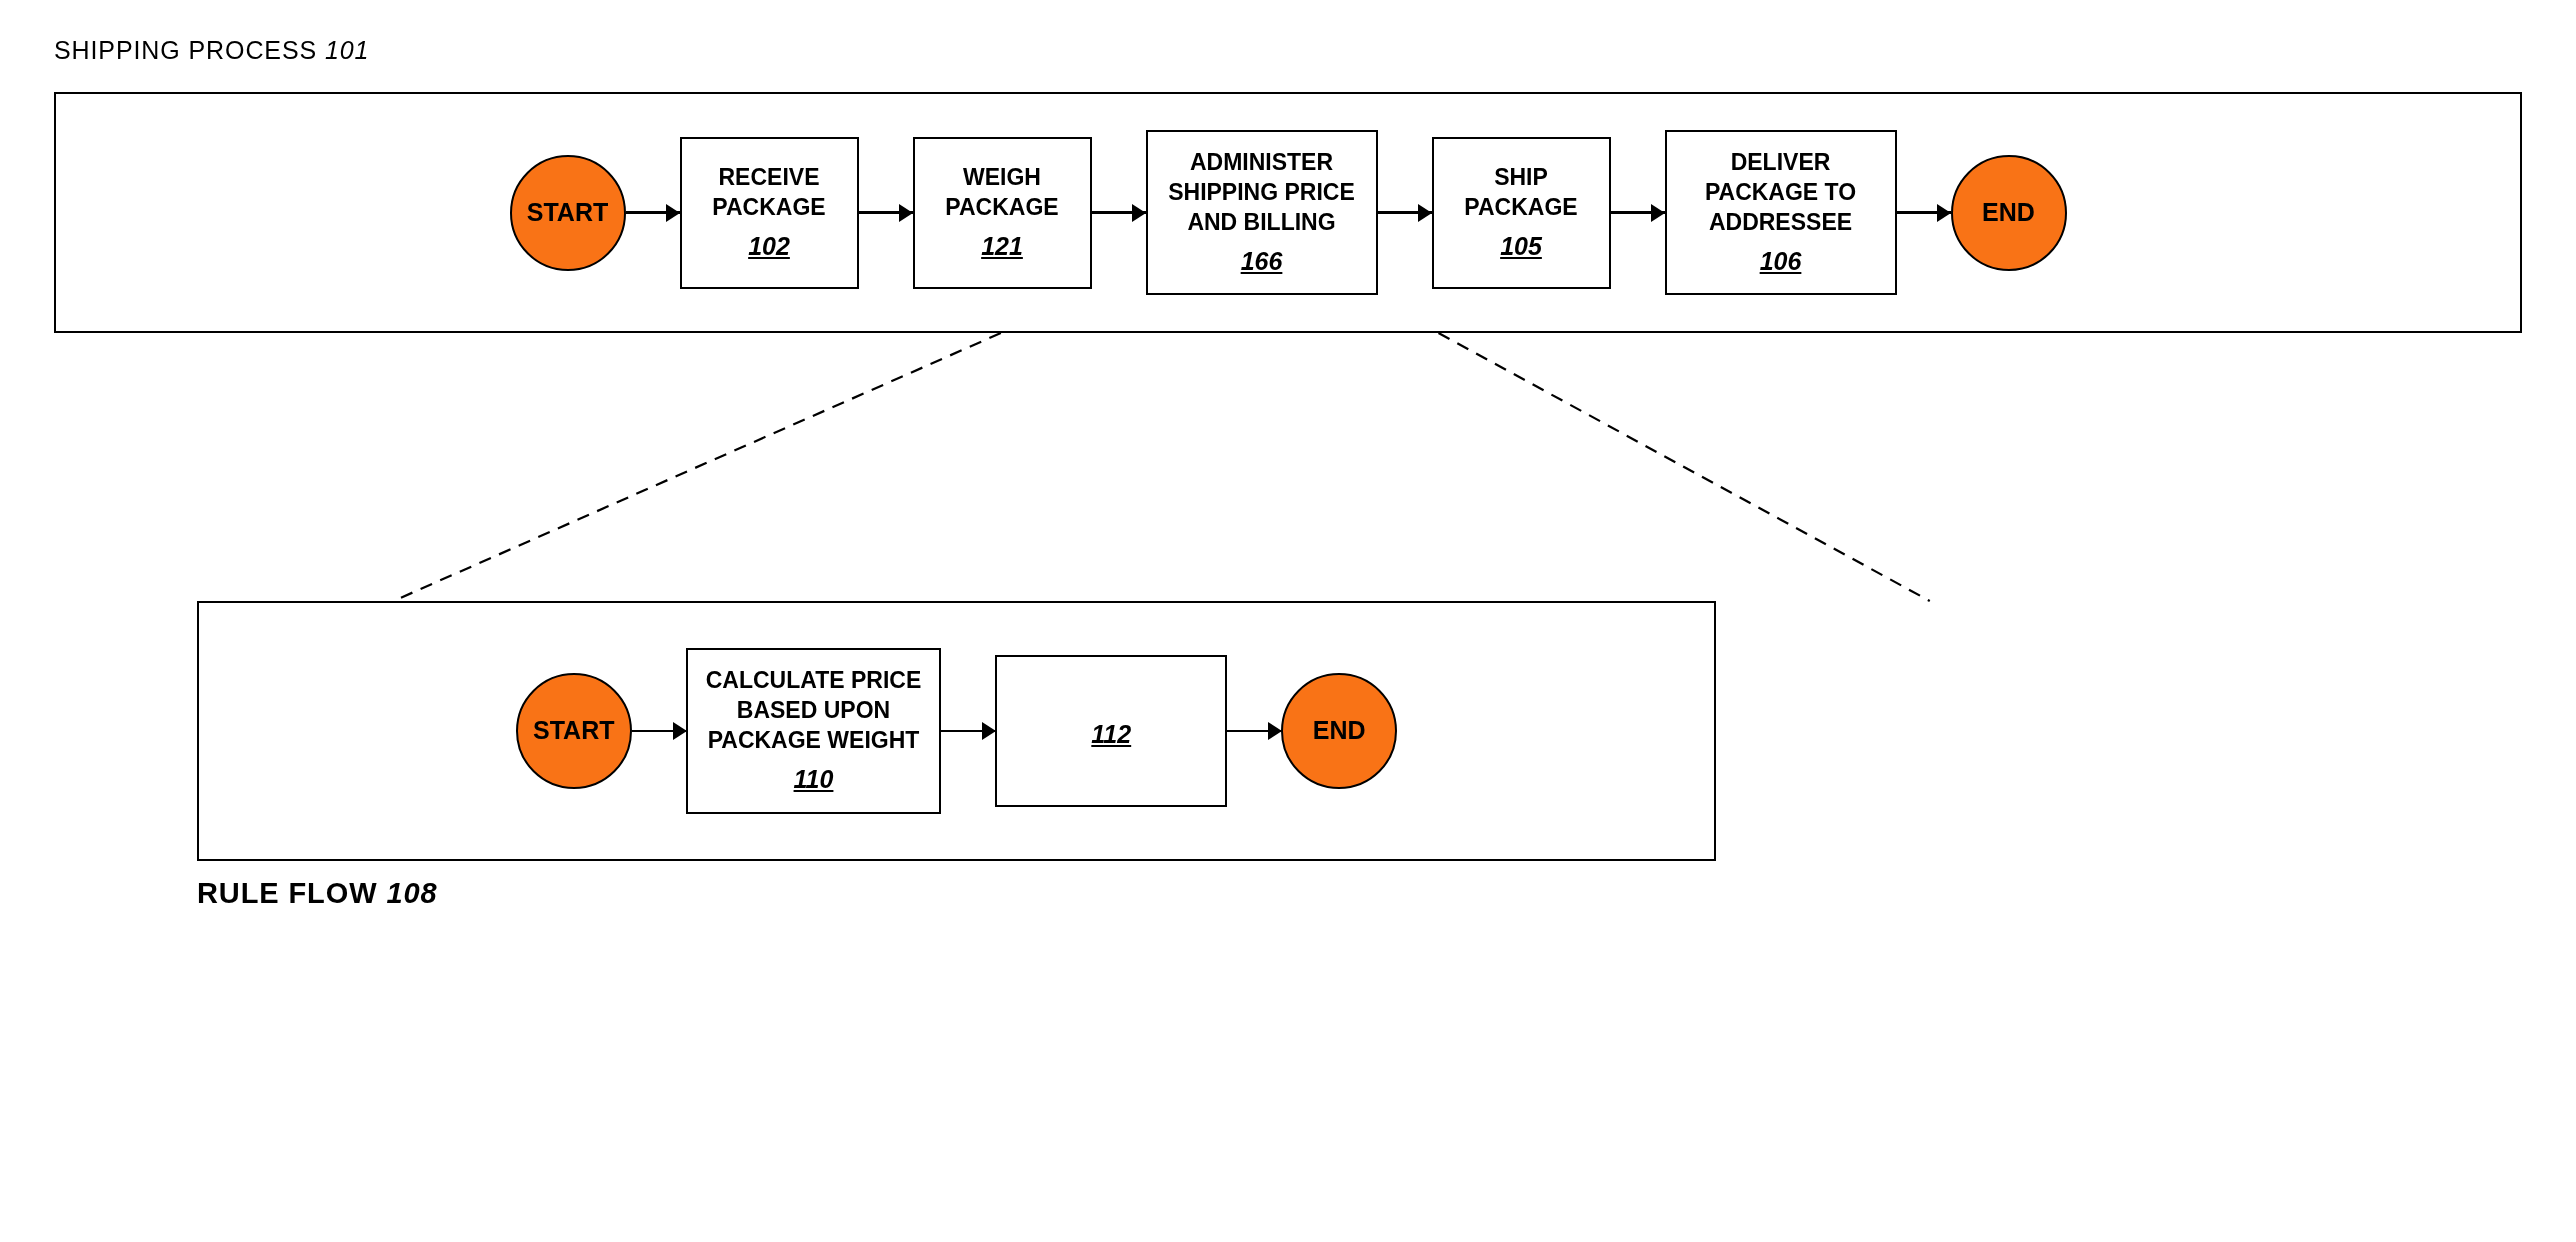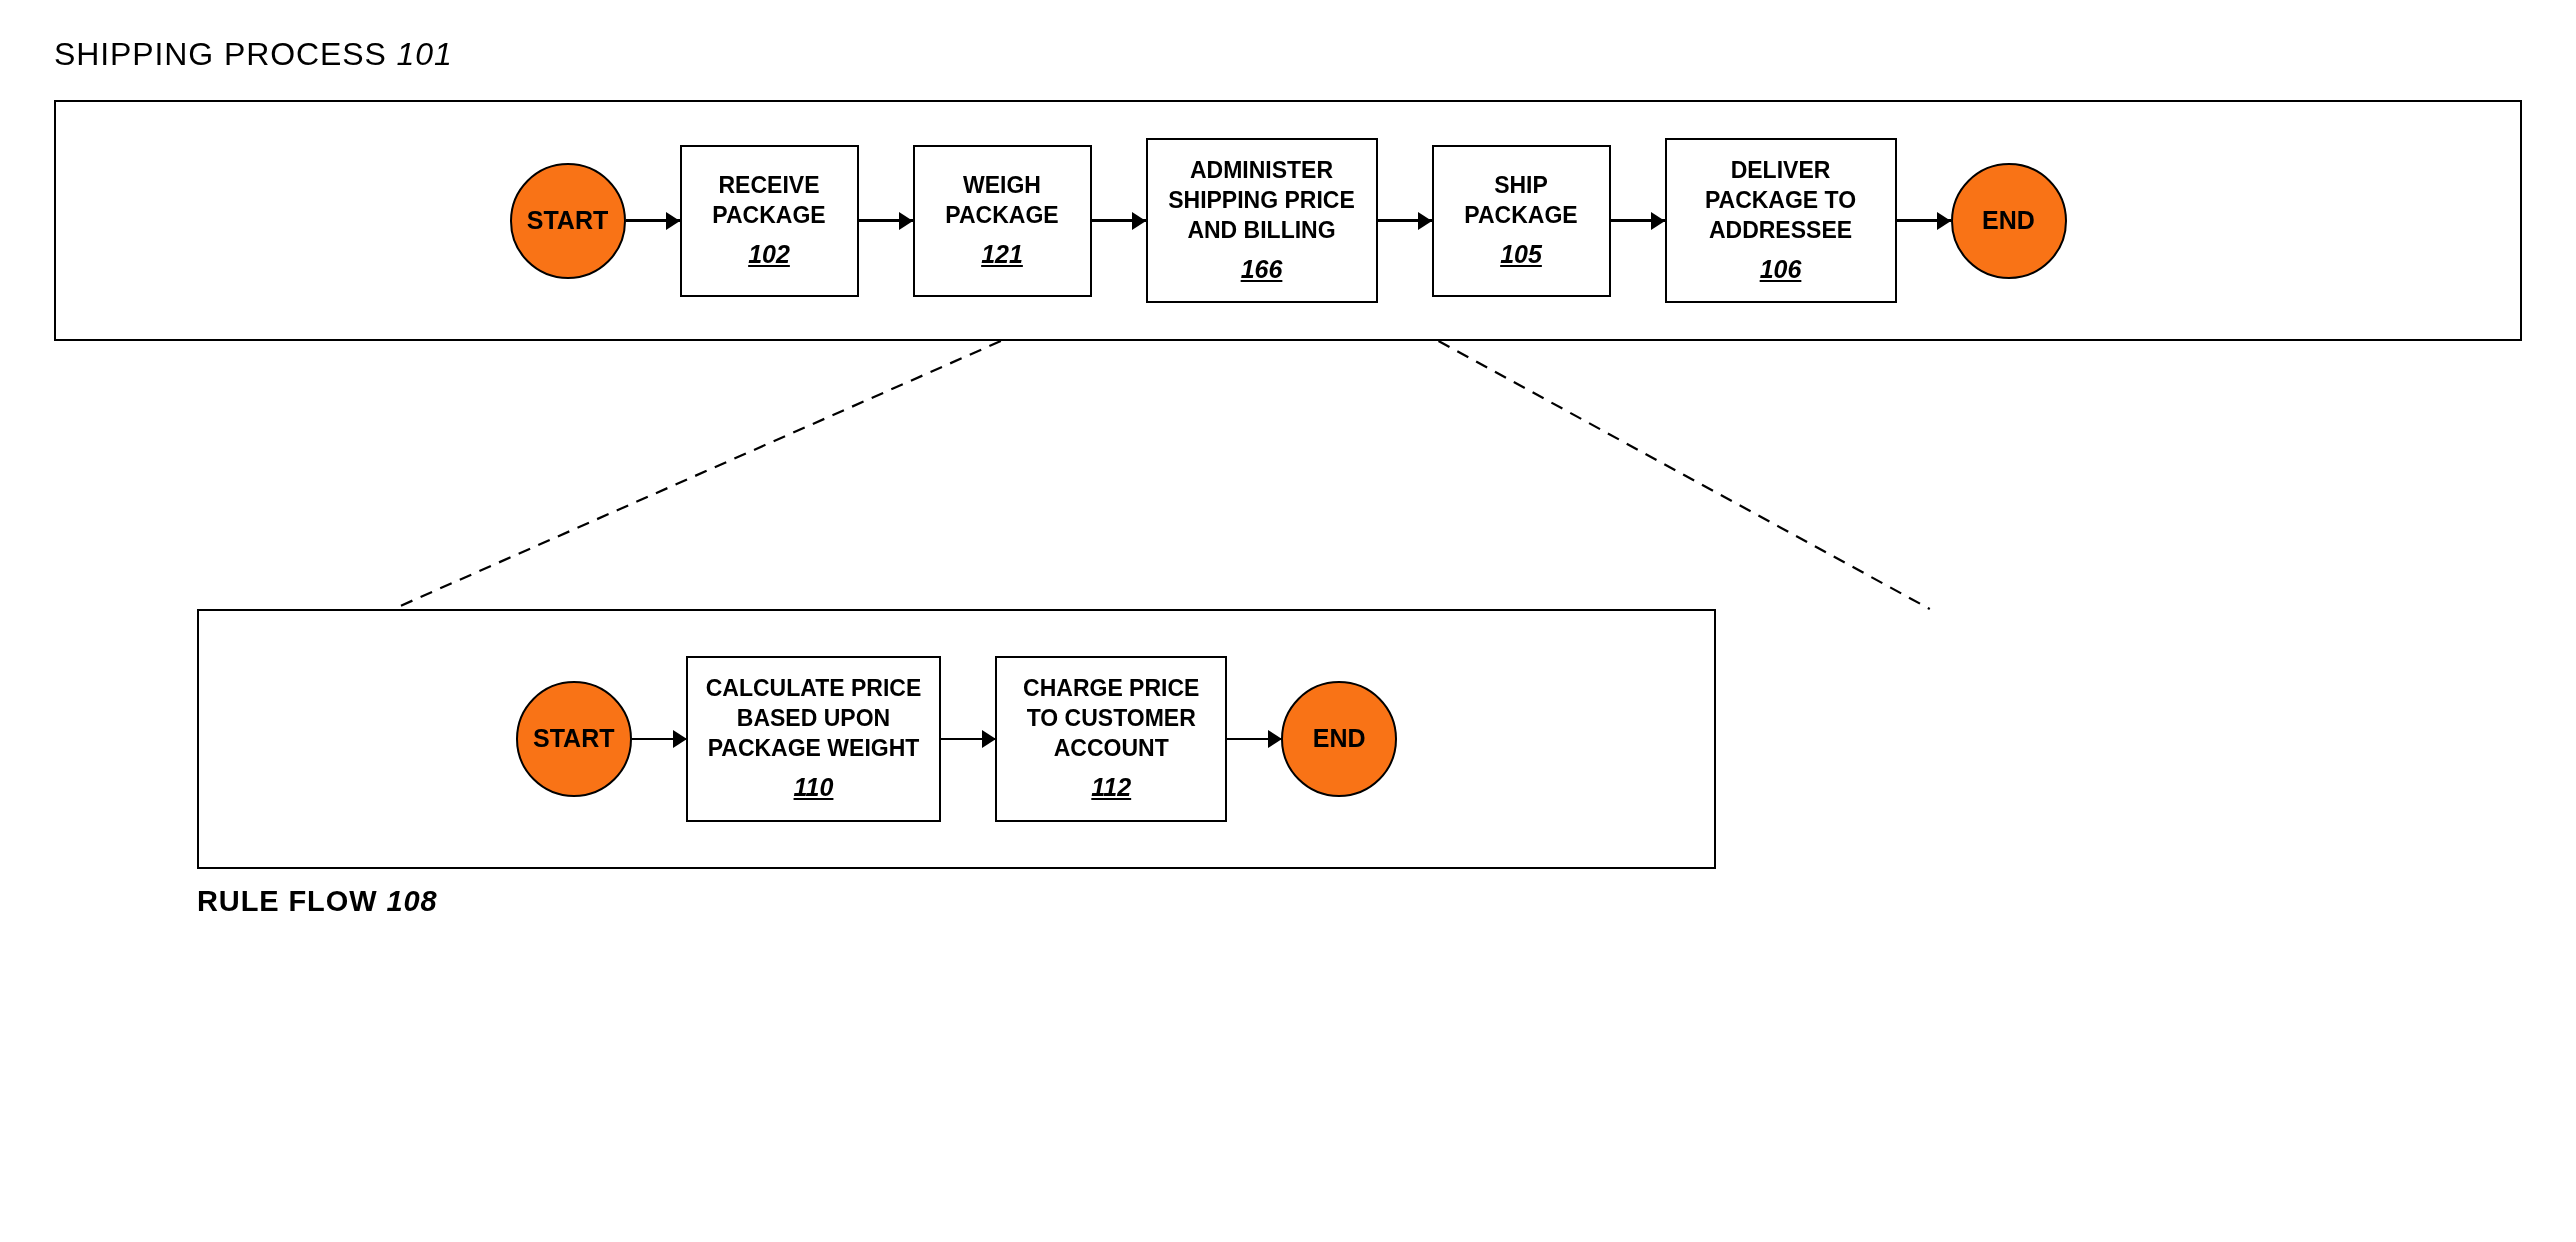--- a/index.html
+++ b/index.html
@@ -5,21 +5,21 @@
     * { box-sizing: border-box; margin: 0; padding: 0; }
     body {
       background: #fff;
       font-family: Arial, sans-serif;
       width: 2576px;
       min-height: 1243px;
       padding: 36px 54px;
     }
 
     .diagram-title {
-      font-size: 32px;
+      font-size: 25px;
       font-weight: normal;
       margin-bottom: 27px;
       letter-spacing: 0.9px;
     }
     .diagram-title em {
       font-style: italic;
       font-weight: normal;
     }
 
     
@@ -220,21 +220,20 @@
     <div class="process-box wide-box">
       <span>CALCULATE PRICE<br>BASED UPON<br>PACKAGE WEIGHT</span>
       <span class="box-id">110</span>
     </div>
 
     <div class="arrow">
       <div class="arrow-line"></div>
     </div>
 
     <div class="process-box wide-box">
-      <span>CHARGE PRICE<br>TO CUSTOMER<br>ACCOUNT</span>
       <span class="box-id">112</span>
     </div>
 
     <div class="arrow">
       <div class="arrow-line"></div>
     </div>
 
     <div class="circle-node">
       <span>END</span>
     </div>

